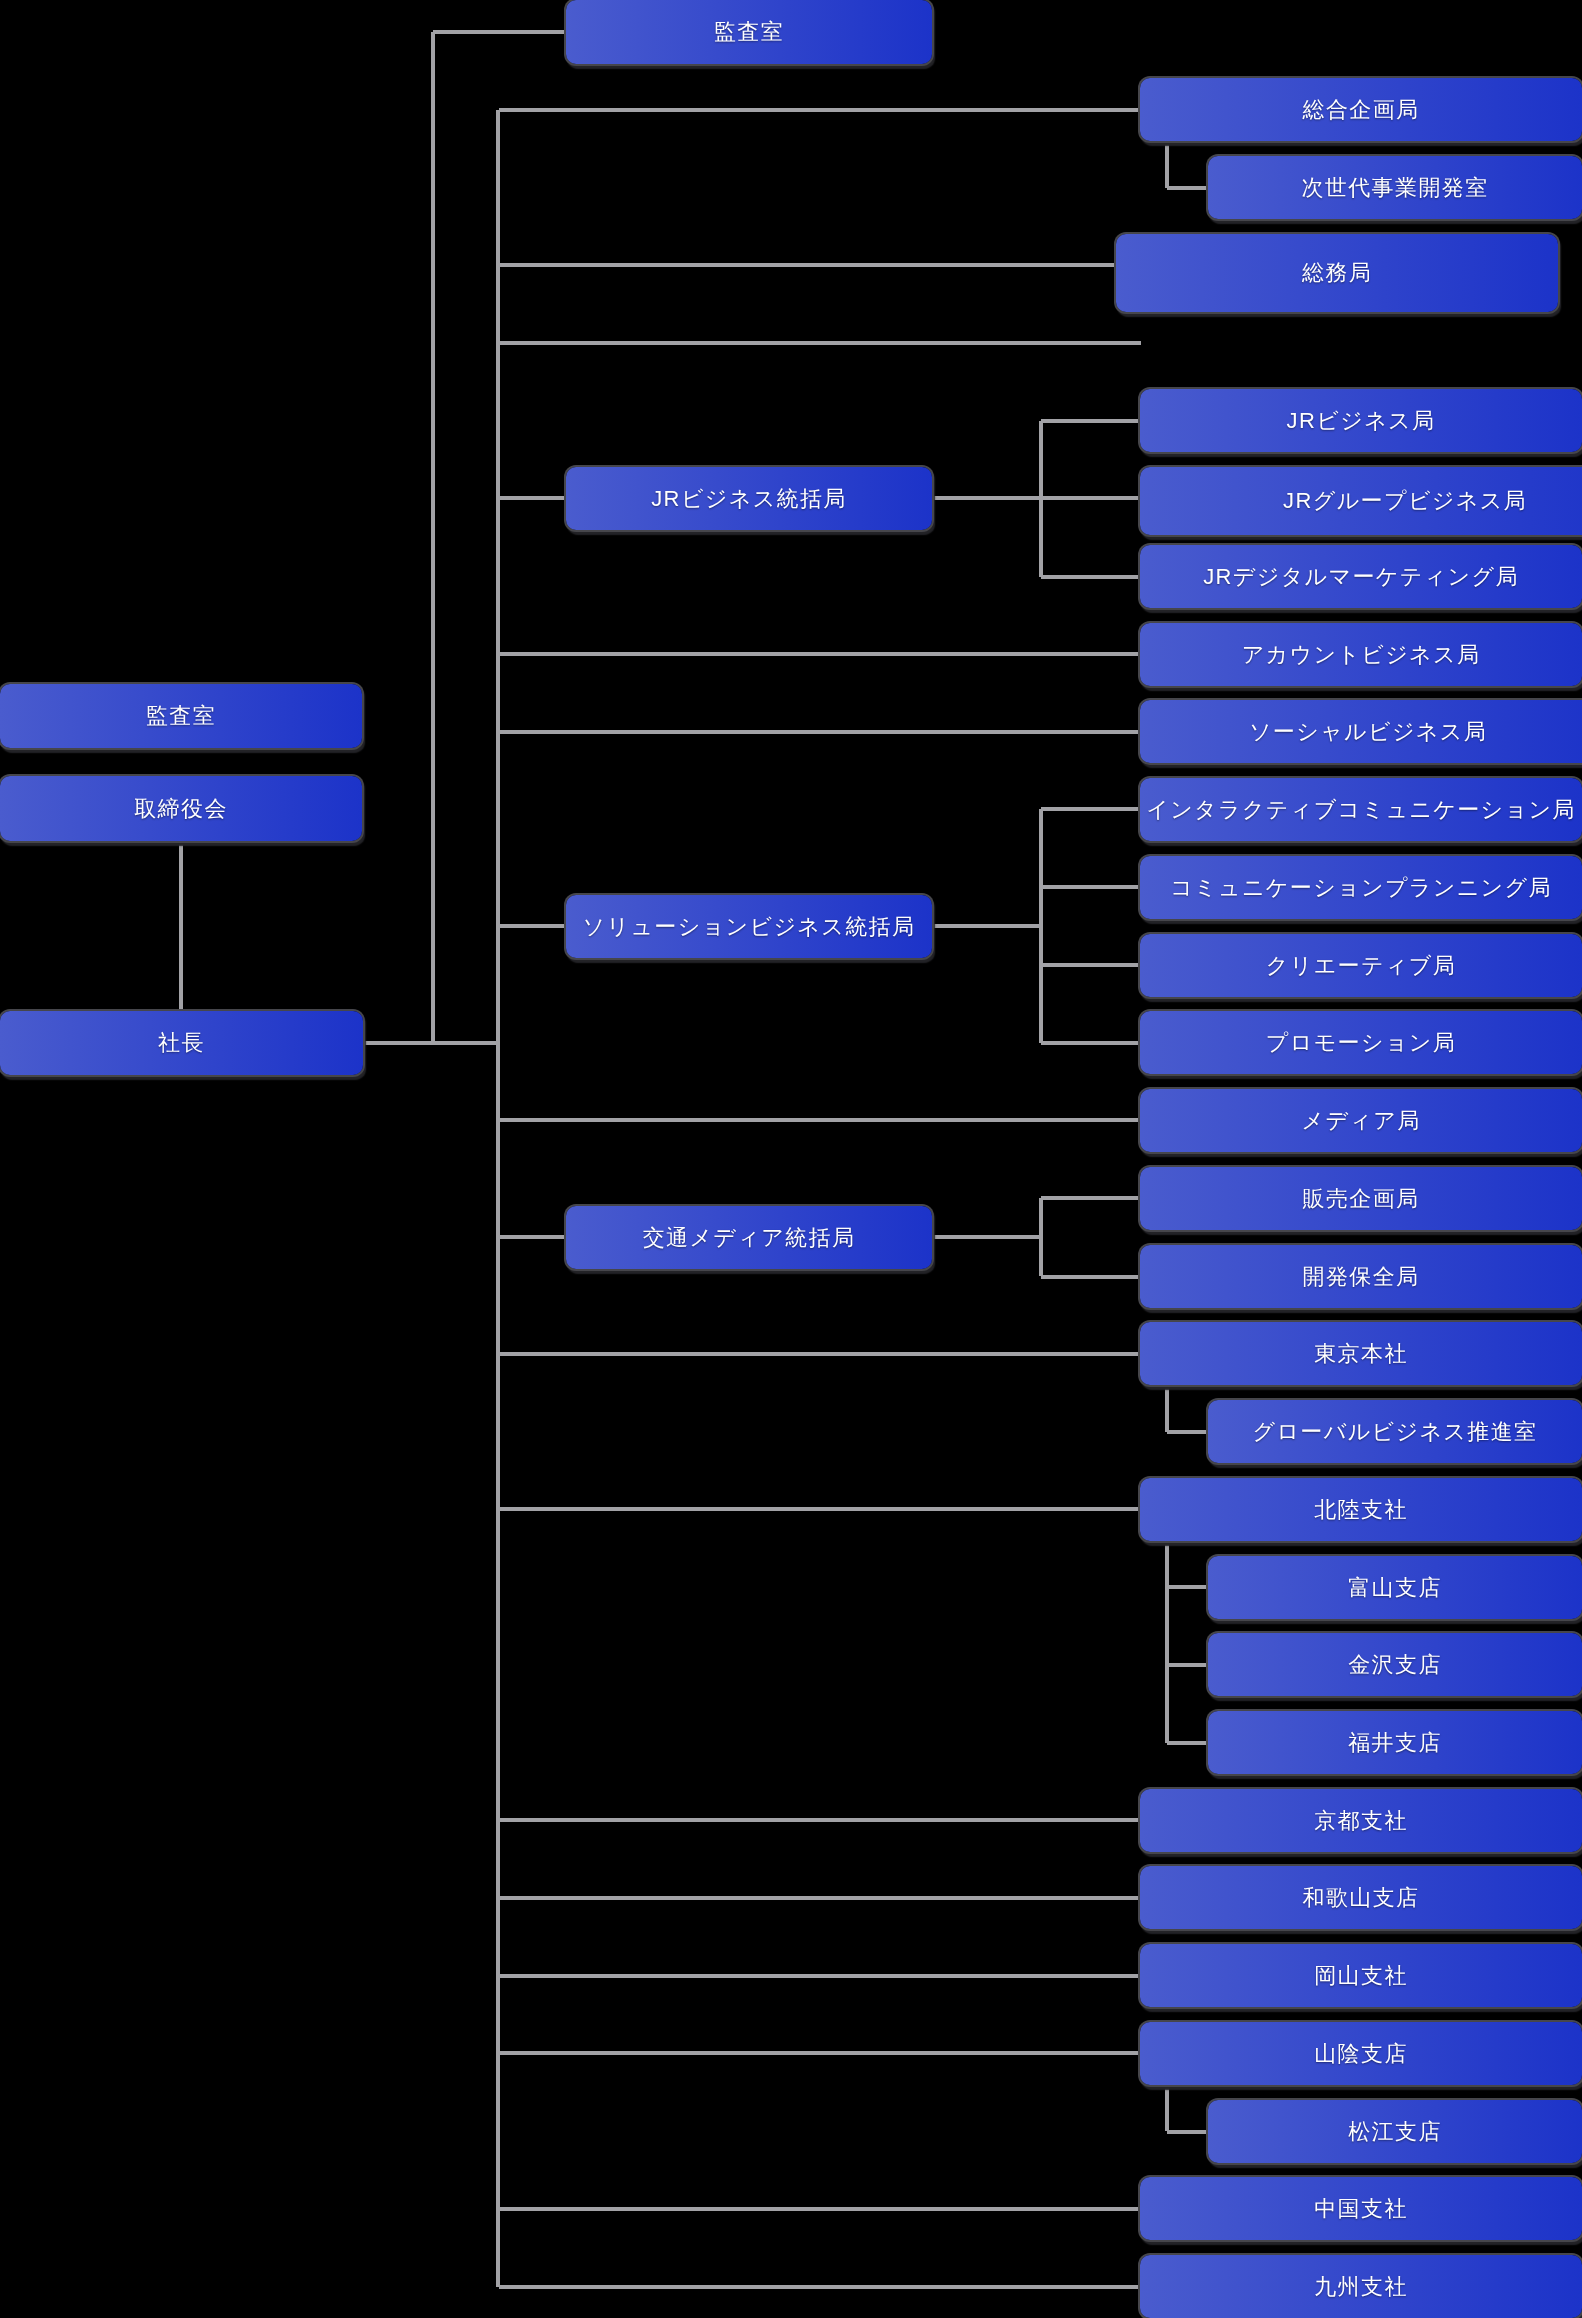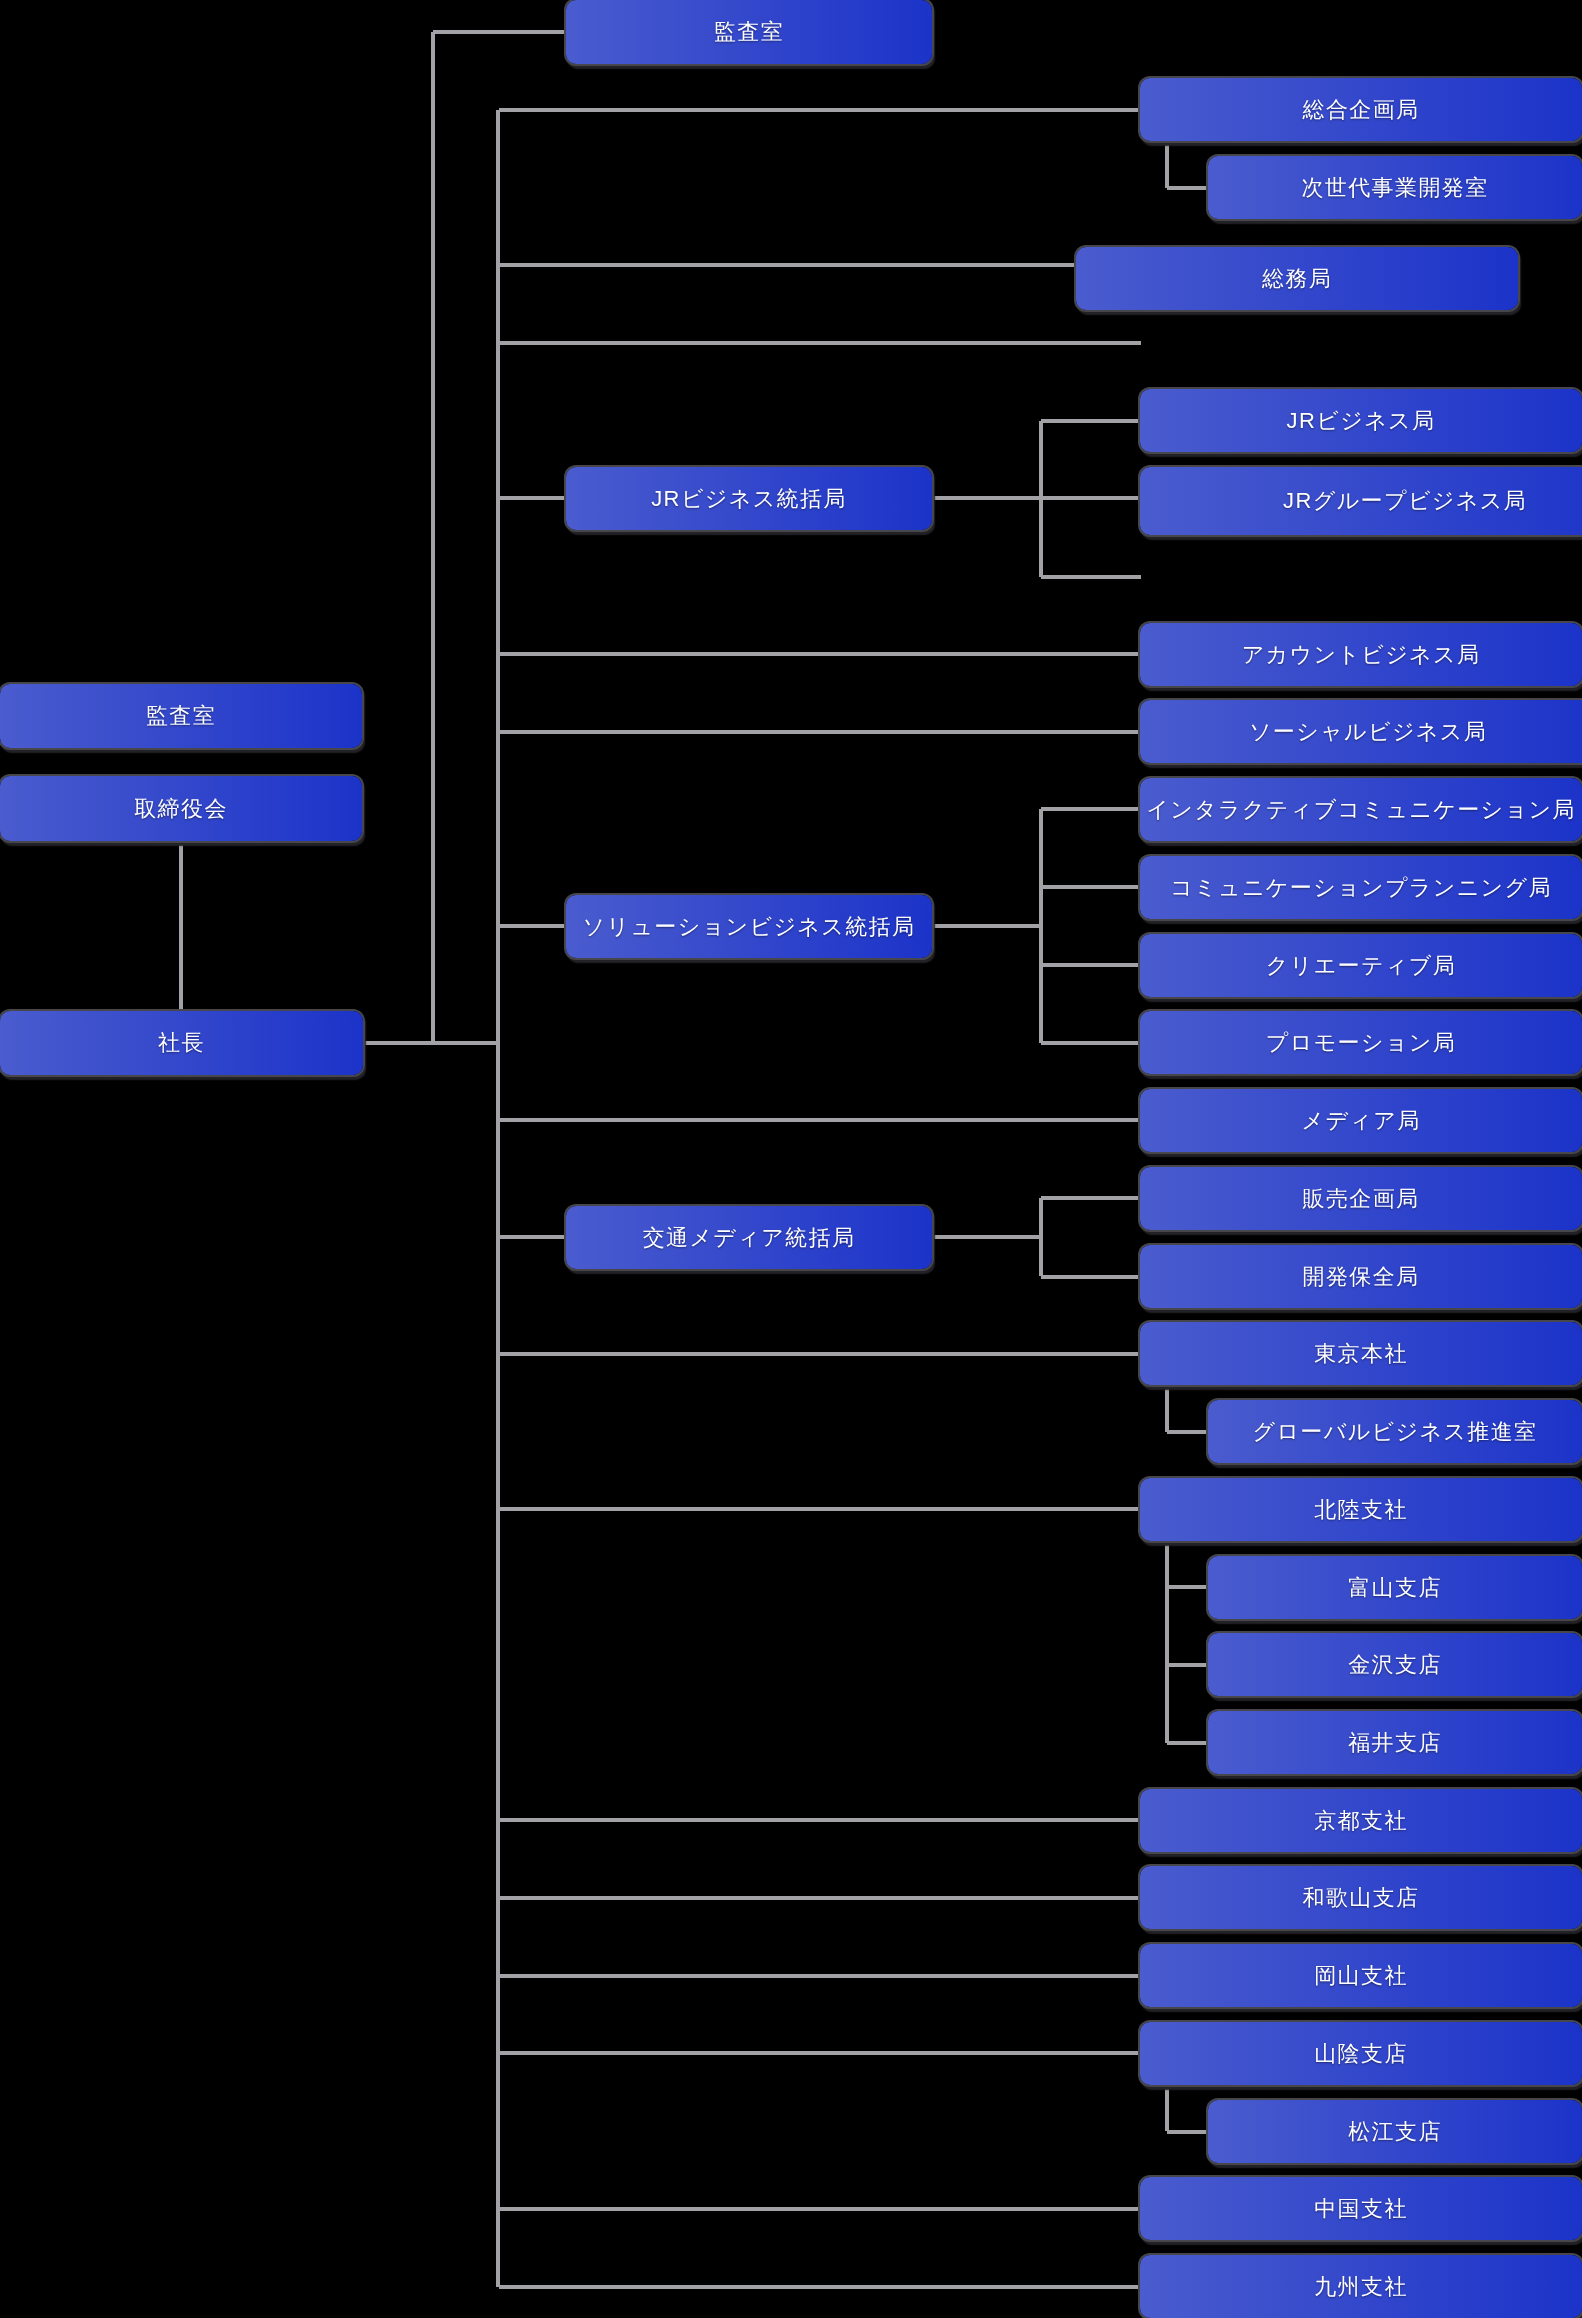--- a/index.html
+++ b/index.html
@@ -83,28 +83,31 @@
     </div>
     <div class="node" style="left: 566px; top: 1206px; width: 366px; height: 63px; background: linear-gradient(90deg, rgb(74, 92, 206), rgb(28, 51, 201)); color: rgb(255, 255, 255);">
       <span>交通メディア統括局</span>
     </div>
     <div class="node" style="left: 1140px; top: 78px; width: 442px; height: 63px; background: linear-gradient(90deg, rgb(74, 92, 206), rgb(28, 51, 201)); color: rgb(255, 255, 255);">
       <span>総合企画局</span>
     </div>
     <div class="node" style="left: 1208px; top: 156px; width: 374px; height: 63px; background: linear-gradient(90deg, rgb(74, 92, 206), rgb(28, 51, 201)); color: rgb(255, 255, 255);">
       <span>次世代事業開発室</span>
     </div>
-    <div class="node" style="left: 1076px; top: 234px; width: 442px; height: 63px; background: linear-gradient(90deg, rgb(74, 92, 206), rgb(28, 51, 201)); color: rgb(255, 255, 255); margin-top: 13px;">
+    <div class="node" style="left: 1116px; top: 234px; width: 442px; height: 78px; background: linear-gradient(90deg, rgb(74, 92, 206), rgb(28, 51, 201)); color: rgb(255, 255, 255);">
       <span>総務局</span>
     </div>
     <div class="node" style="left: 1140px; top: 389px; width: 442px; height: 63px; background: linear-gradient(90deg, rgb(74, 92, 206), rgb(28, 51, 201)); color: rgb(255, 255, 255);">
       <span>JRビジネス局</span>
     </div>
     <div class="node" style="left: 1140px; top: 467px; width: 442px; height: 68px; background: linear-gradient(90deg, rgb(74, 92, 206), rgb(28, 51, 201)); color: rgb(255, 255, 255); padding-left: 44px;">
       <span>JRグループビジネス局</span>
+    </div>
+    <div class="node" style="left: 1140px; top: 545px; width: 442px; height: 63px; background: linear-gradient(90deg, rgb(74, 92, 206), rgb(28, 51, 201)); color: rgb(255, 255, 255);">
+      <span>JRデジタルマーケティング局</span>
     </div>
     <div class="node" style="left: 1140px; top: 623px; width: 442px; height: 63px; background: linear-gradient(90deg, rgb(74, 92, 206), rgb(28, 51, 201)); color: rgb(255, 255, 255);">
       <span>アカウントビジネス局</span>
     </div>
     <div class="node" style="left: 1140px; top: 700px; width: 456px; height: 63px; background: linear-gradient(90deg, rgb(74, 92, 206), rgb(28, 51, 201)); color: rgb(255, 255, 255);">
       <span>ソーシャルビジネス局</span>
     </div>
     <div class="node" style="left: 1140px; top: 778px; width: 442px; height: 63px; background: linear-gradient(90deg, rgb(74, 92, 206), rgb(28, 51, 201)); color: rgb(255, 255, 255);">
       <span>インタラクティブコミュニケーション局</span>
     </div>

